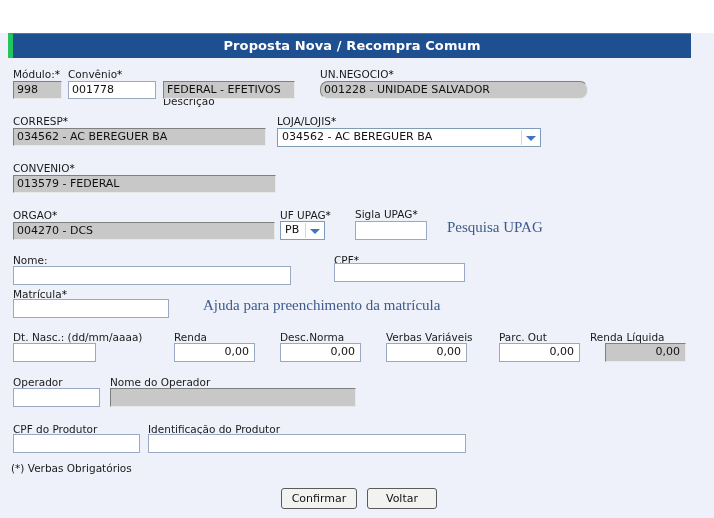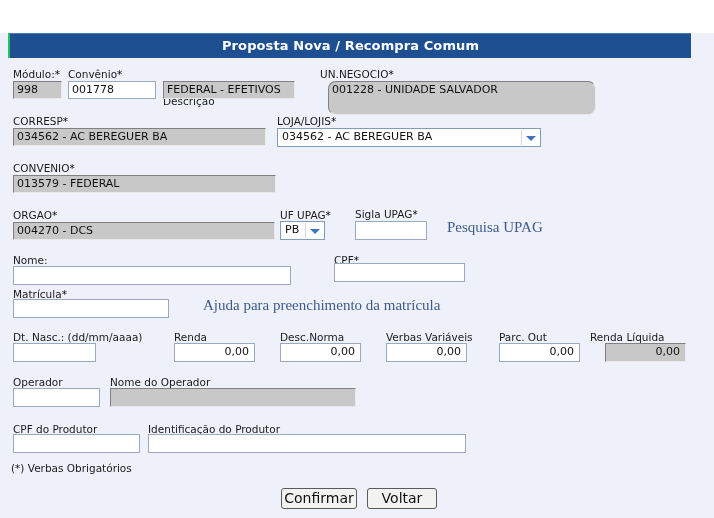--- a/index.html
+++ b/index.html
@@ -32,21 +32,21 @@
     background: #eef1fa;
   }
   .titlebar {
     position: absolute;
     left: 8px;
     top: 33px;
     width: 683px;
     height: 25px;
     background: #1e4f91;
     border-top: 1px solid #4a7ab8;
-    border-left: 2px solid #22c55e;
+    border-left: 5px solid #22c55e;
     box-sizing: border-box;
   }
   .titlebar .title-text {
     display: block;
     width: 100%;
     text-align: center;
     line-height: 24px;
     color: #ffffff;
     font-weight: bold;
     font-size: 13px;
@@ -154,21 +154,21 @@
     color: #1a1a1a;
     white-space: nowrap;
     font-family: "DejaVu Sans", "Liberation Sans", sans-serif;
   }
   .btn {
     position: absolute;
     background: #f2f2f0;
     border: 1px solid #5a5a5a;
     border-radius: 3px;
     box-sizing: border-box;
-    font-size: 14px;
+    font-size: 11px;
     color: #111;
     text-align: center;
     line-height: 19px;
     height: 21px;
     cursor: pointer;
     font-family: "DejaVu Sans", "Liberation Sans", sans-serif;
   }
 </style>
 </head>
 <body>
@@ -192,21 +192,21 @@
   <div class="fld" style="left:68px; top:81px; width:88px; height:18px;">001778</div>
 
   <div class="lbl" style="left:163px; top:68px;margin-top:27px;">
     <span>Descrição</span>
   </div>
   <div class="fld-ro" style="left:163px; top:81px; width:132px; height:18px;">FEDERAL - EFETIVOS</div>
 
   <div class="lbl" style="left:320px; top:68px;">
     <span>UN.NEGOCIO</span><span class="star">*</span>
   </div>
-  <div class="fld-ro" style="left:328px; top:81px; width:268px; height:34px;border-radius:8px;">001228 - UNIDADE SALVADOR</div>
+  <div class="fld-ro" style="left:320px; top:81px; width:268px; height:18px;border-radius:8px;">001228 - UNIDADE SALVADOR</div>
 
   <div class="lbl" style="left:13px; top:115px;">
     <span>CORRESP</span><span class="star">*</span>
   </div>
   <div class="fld-ro" style="left:13px; top:128px; width:253px; height:18px;">034562 - AC BEREGUER BA</div>
 
   <div class="lbl" style="left:277px; top:115px;">
     <span>LOJA/LOJIS</span><span class="star">*</span>
   </div>
   <div class="sel" style="left:277px; top:128px; width:264px; height:19px;">

